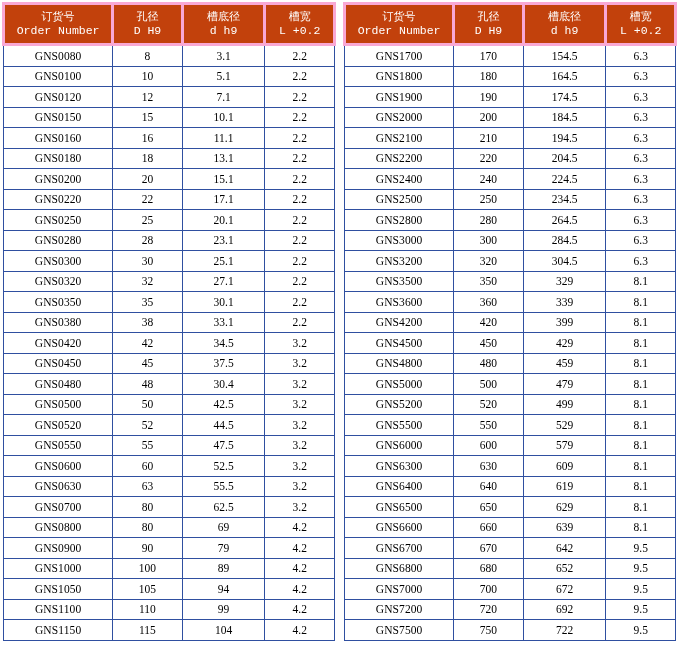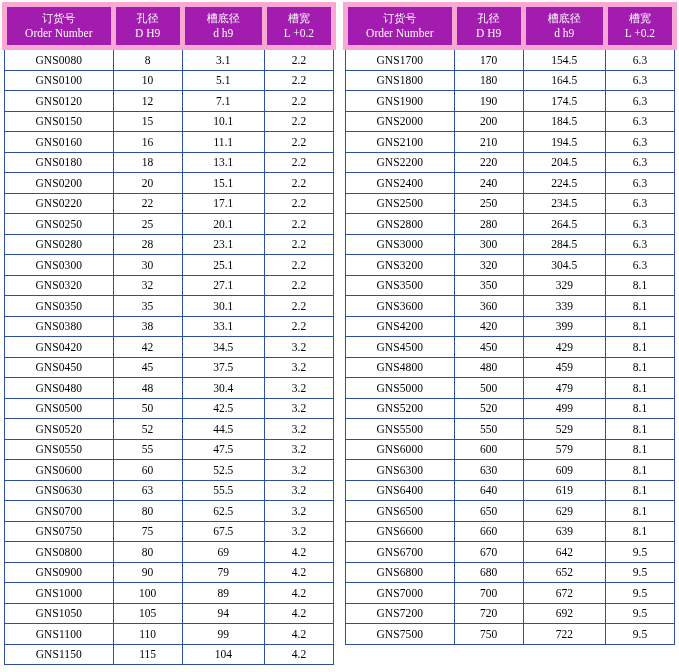--- a/index.html
+++ b/index.html
@@ -35,36 +35,36 @@
     vertical-align: middle;
     font-size: 11.5px;
     line-height: 1.05;
     padding: 0;
     height: 19.5px;
     color: #000000;
     font-family: "Liberation Serif", serif;
     white-space: nowrap;
   }
   table.spec thead th {
-    background: #a21caf;
+    background: #c2410c;
     color: #ffffff;
     font-weight: normal;
     height: 38px;
-    border: 5px solid #f9a8d4;
+    border: 3px solid #f9a8d4;
     font-size: 11.5px;
   }
   .hdr-line1 {
     display: block;
     font-family: "DejaVu Sans", sans-serif;
     font-size: 11px;
     line-height: 1.25;
   }
   .hdr-line2 {
     display: block;
-    font-family: Liberation Serif, serif;
+    font-family: Liberation Mono, monospace;
     font-size: 11.5px;
     line-height: 1.25;
   }
   td.ordercell {
     letter-spacing: 0.1px;
   }
   col.c1 { width: 33%; }
   col.c2 { width: 21%; }
   col.c3 { width: 25%; }
   col.c4 { width: 21%; }
@@ -235,26 +235,20 @@
             <td>55.5</td>
             <td>3.2</td>
           </tr>
           <tr>
             <td class="ordercell">GNS0700</td>
             <td>80</td>
             <td>62.5</td>
             <td>3.2</td>
           </tr>
           <tr>
-            <td class="ordercell">GNS0750</td>
-            <td>75</td>
-            <td>67.5</td>
-            <td>3.2</td>
-          </tr>
-          <tr>
             <td class="ordercell">GNS0800</td>
             <td>80</td>
             <td>69</td>
             <td>4.2</td>
           </tr>
           <tr>
             <td class="ordercell">GNS0900</td>
             <td>90</td>
             <td>79</td>
             <td>4.2</td>

